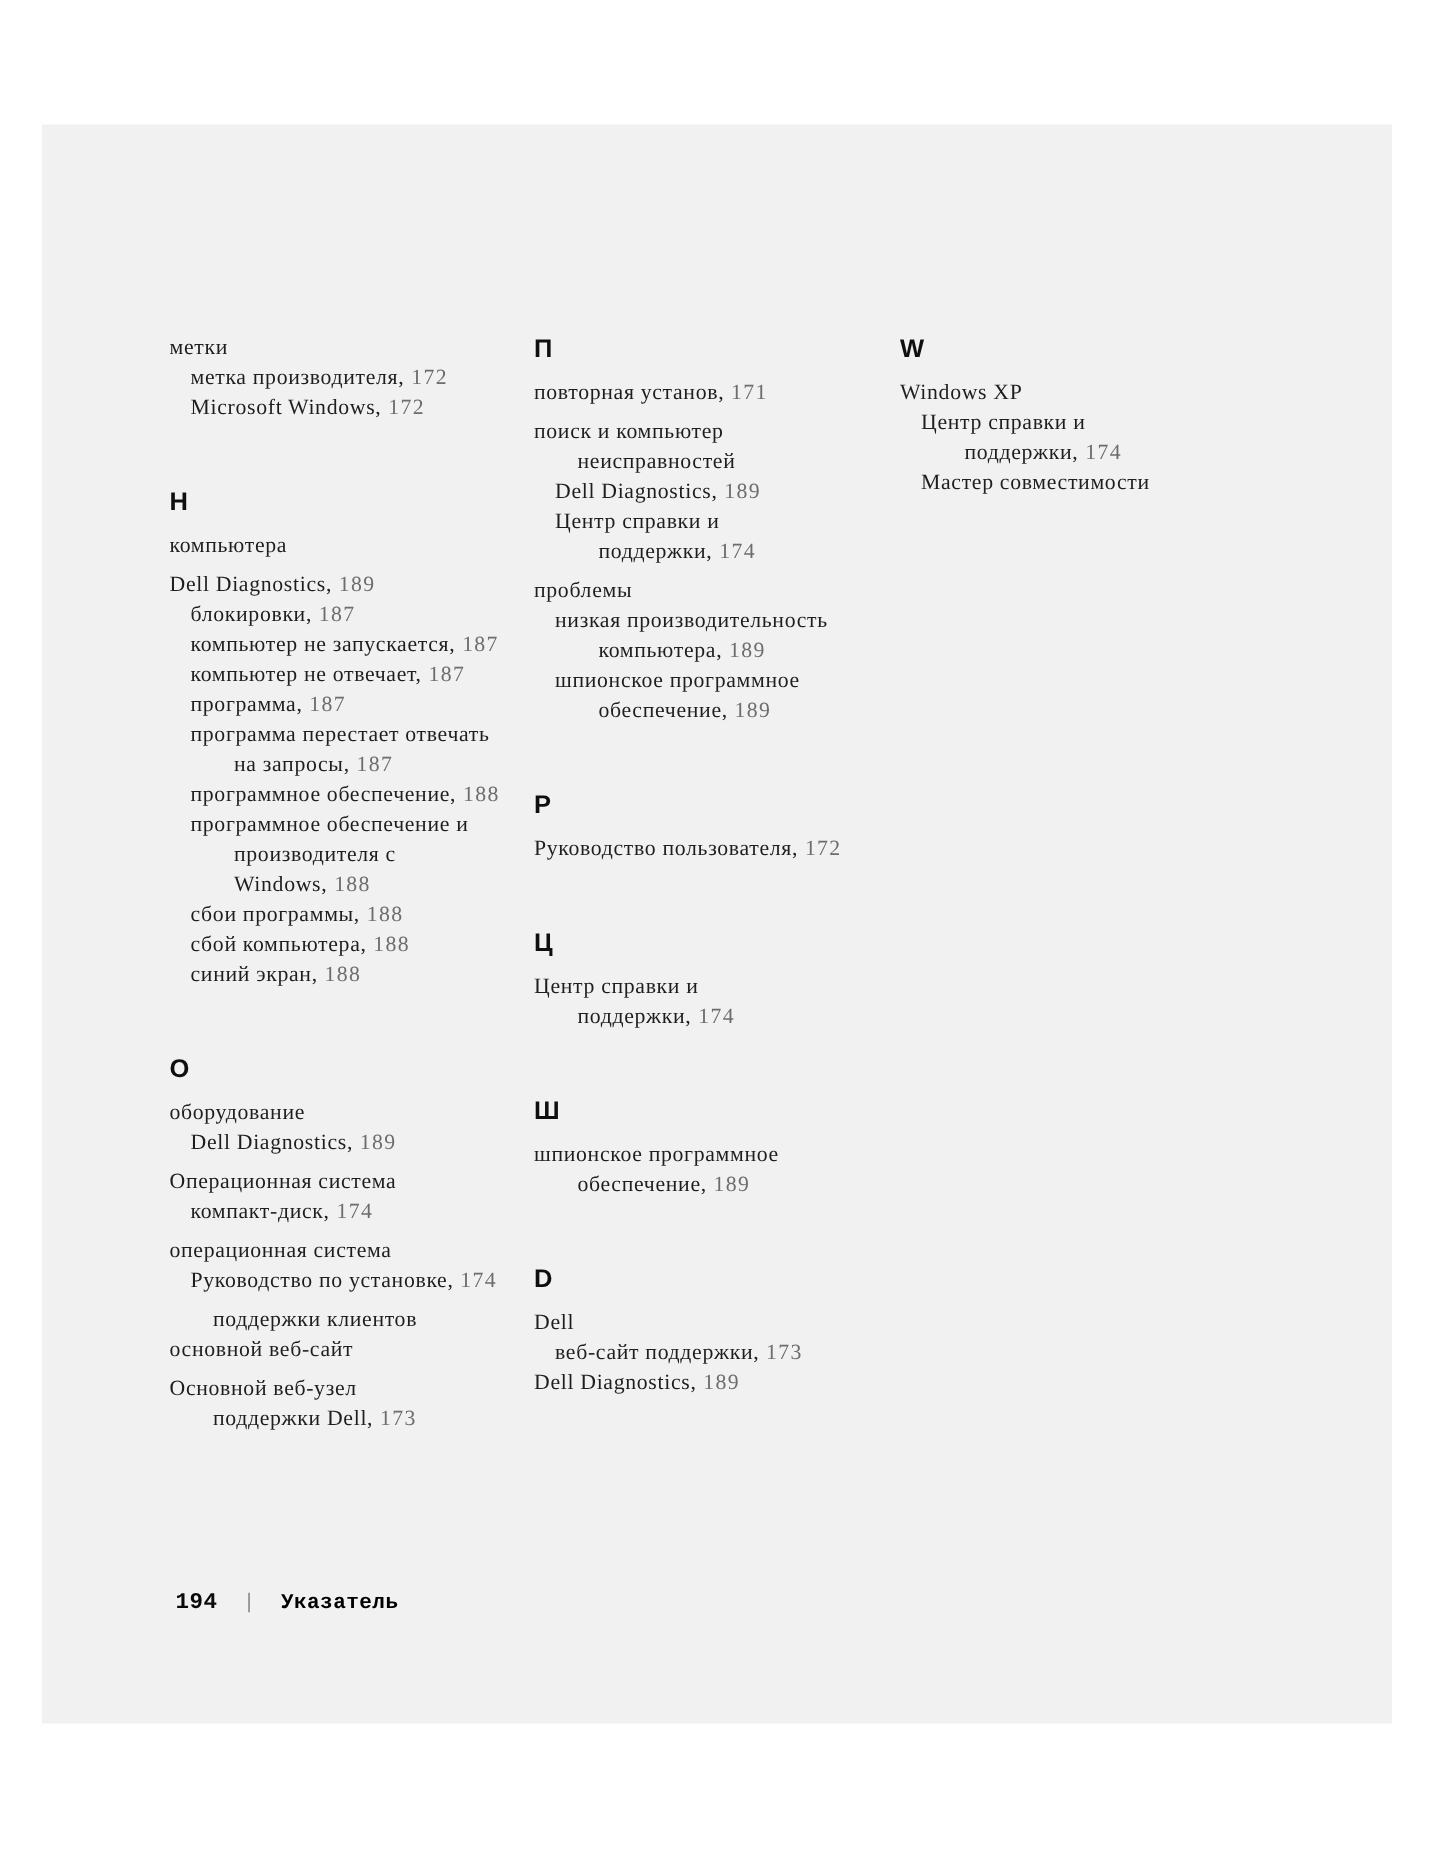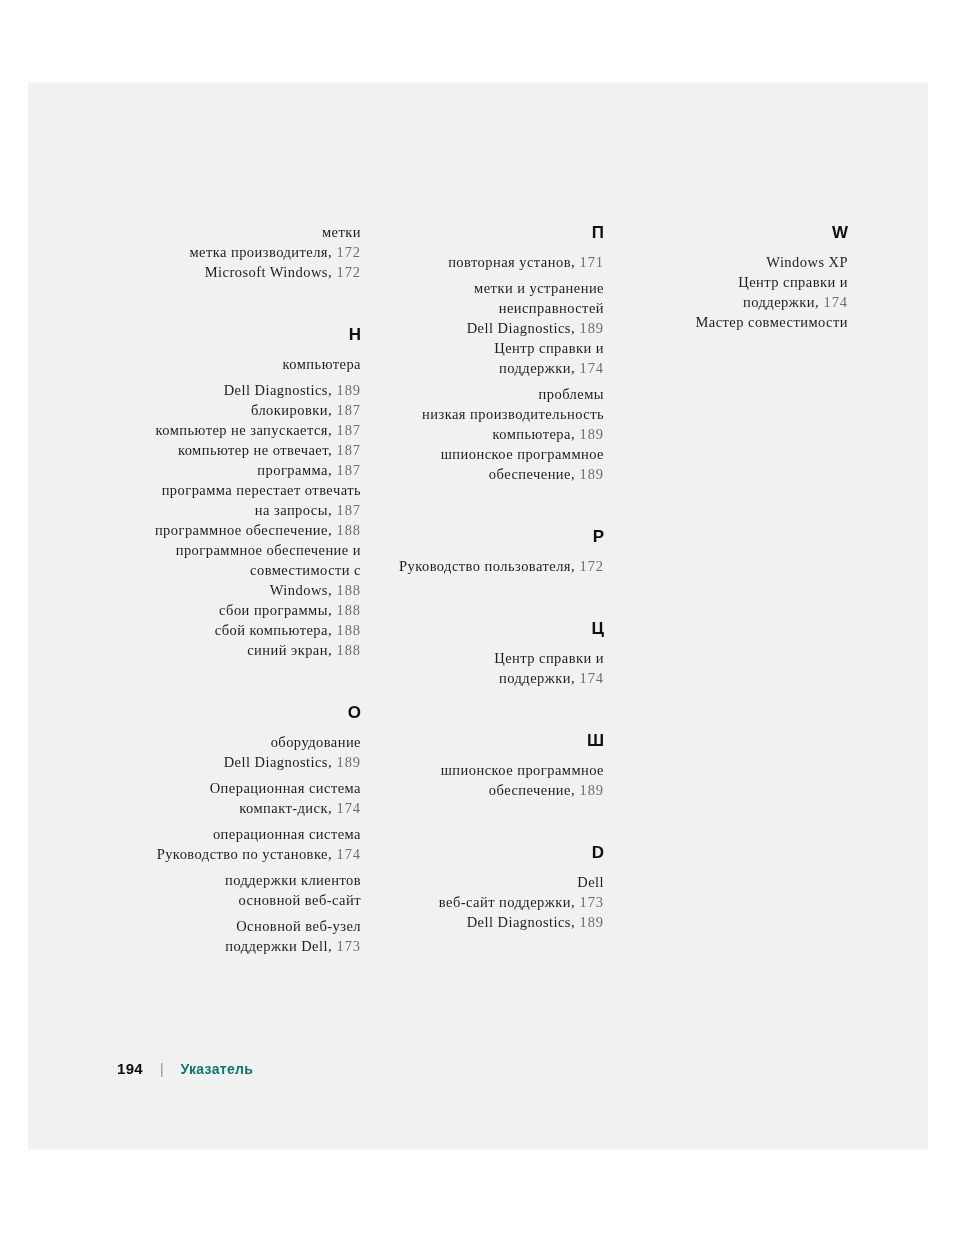--- a/index.html
+++ b/index.html
@@ -14,21 +14,20 @@
     overflow: hidden;
     font-family: "Liberation Serif", serif;
   }
   .paper {
     position: absolute;
     left: 28px;
     top: 83px;
     width: 900px;
     height: 1066px;
     background: #f1f1f2;
-    text-align: right;
   }
   .col {
     position: absolute;
     top: 139px;
     width: 248px;
   }
   .col-1 { left: 85px; }
   .col-2 { left: 328px; }
   .col-3 { left: 572px; }
 
@@ -61,38 +60,38 @@
     color: #6d6d6d;
     letter-spacing: 0.9px;
   }
 
   .footer {
     position: absolute;
     left: 89px;
     top: 977px;
     display: flex;
     align-items: center;
-    font-family: Liberation Sans, sans-serif;
+    font-family: Liberation Mono, monospace;
   }
   .footer .pagenum {
     font-weight: bold;
     font-size: 15px;
     color: #0a0a0a;
     letter-spacing: 0.3px;
   }
   .footer .sep {
     color: #8e8e8e;
     font-size: 14px;
     font-weight: normal;
     margin: 0 17px;
   }
   .footer .label {
     font-weight: bold;
     font-size: 14px;
-    color: #0f766e;
+    color: #000000;
     letter-spacing: 0.3px;
   }
 </style>
 </head>
 <body>
 
 <div class="paper">
 
   <div class="col col-1">
       <div class="group">
@@ -107,21 +106,21 @@
       <div class="group">
         <div class="line i0"><span>Dell Diagnostics,</span><span class="page-ref">&nbsp;189</span></div>
         <div class="line i1"><span>блокировки,</span><span class="page-ref">&nbsp;187</span></div>
         <div class="line i1"><span>компьютер не запускается,</span><span class="page-ref">&nbsp;187</span></div>
         <div class="line i1"><span>компьютер не отвечает,</span><span class="page-ref">&nbsp;187</span></div>
         <div class="line i1"><span>программа,</span><span class="page-ref">&nbsp;187</span></div>
         <div class="line i1"><span>программа перестает отвечать</span></div>
         <div class="line i3"><span>на запросы,</span><span class="page-ref">&nbsp;187</span></div>
         <div class="line i1"><span>программное обеспечение,</span><span class="page-ref">&nbsp;188</span></div>
         <div class="line i1"><span>программное обеспечение и</span></div>
-        <div class="line i3"><span>совместимости с</span></div>
+        <div class="line i3"><span>производителя с</span></div>
         <div class="line i3"><span>Windows,</span><span class="page-ref">&nbsp;188</span></div>
         <div class="line i1"><span>сбои программы,</span><span class="page-ref">&nbsp;188</span></div>
         <div class="line i1"><span>сбой компьютера,</span><span class="page-ref">&nbsp;188</span></div>
         <div class="line i1"><span>синий экран,</span><span class="page-ref">&nbsp;188</span></div>
       </div>
       <div class="letter">О</div>
       <div class="group">
         <div class="line i0"><span>оборудование</span></div>
         <div class="line i1"><span>Dell Diagnostics,</span><span class="page-ref">&nbsp;189</span></div>
       </div>
@@ -141,21 +140,21 @@
         <div class="line i0"><span>Основной веб-узел</span></div>
         <div class="line i2"><span>поддержки Dell,</span><span class="page-ref">&nbsp;173</span></div>
       </div>
     </div>
   <div class="col col-2">
       <div class="letter">П</div>
       <div class="group">
         <div class="line i0"><span>повторная установ,</span><span class="page-ref">&nbsp;171</span></div>
       </div>
       <div class="group">
-        <div class="line i0"><span>метки и устранение</span></div>
+        <div class="line i0"><span>поиск и компьютер</span></div>
         <div class="line i2"><span>неисправностей</span></div>
         <div class="line i1"><span>Dell Diagnostics,</span><span class="page-ref">&nbsp;189</span></div>
         <div class="line i1"><span>Центр справки и</span></div>
         <div class="line i3"><span>поддержки,</span><span class="page-ref">&nbsp;174</span></div>
       </div>
       <div class="group">
         <div class="line i0"><span>проблемы</span></div>
         <div class="line i1"><span>низкая производительность</span></div>
         <div class="line i3"><span>компьютера,</span><span class="page-ref">&nbsp;189</span></div>
         <div class="line i1"><span>шпионское программное</span></div>

